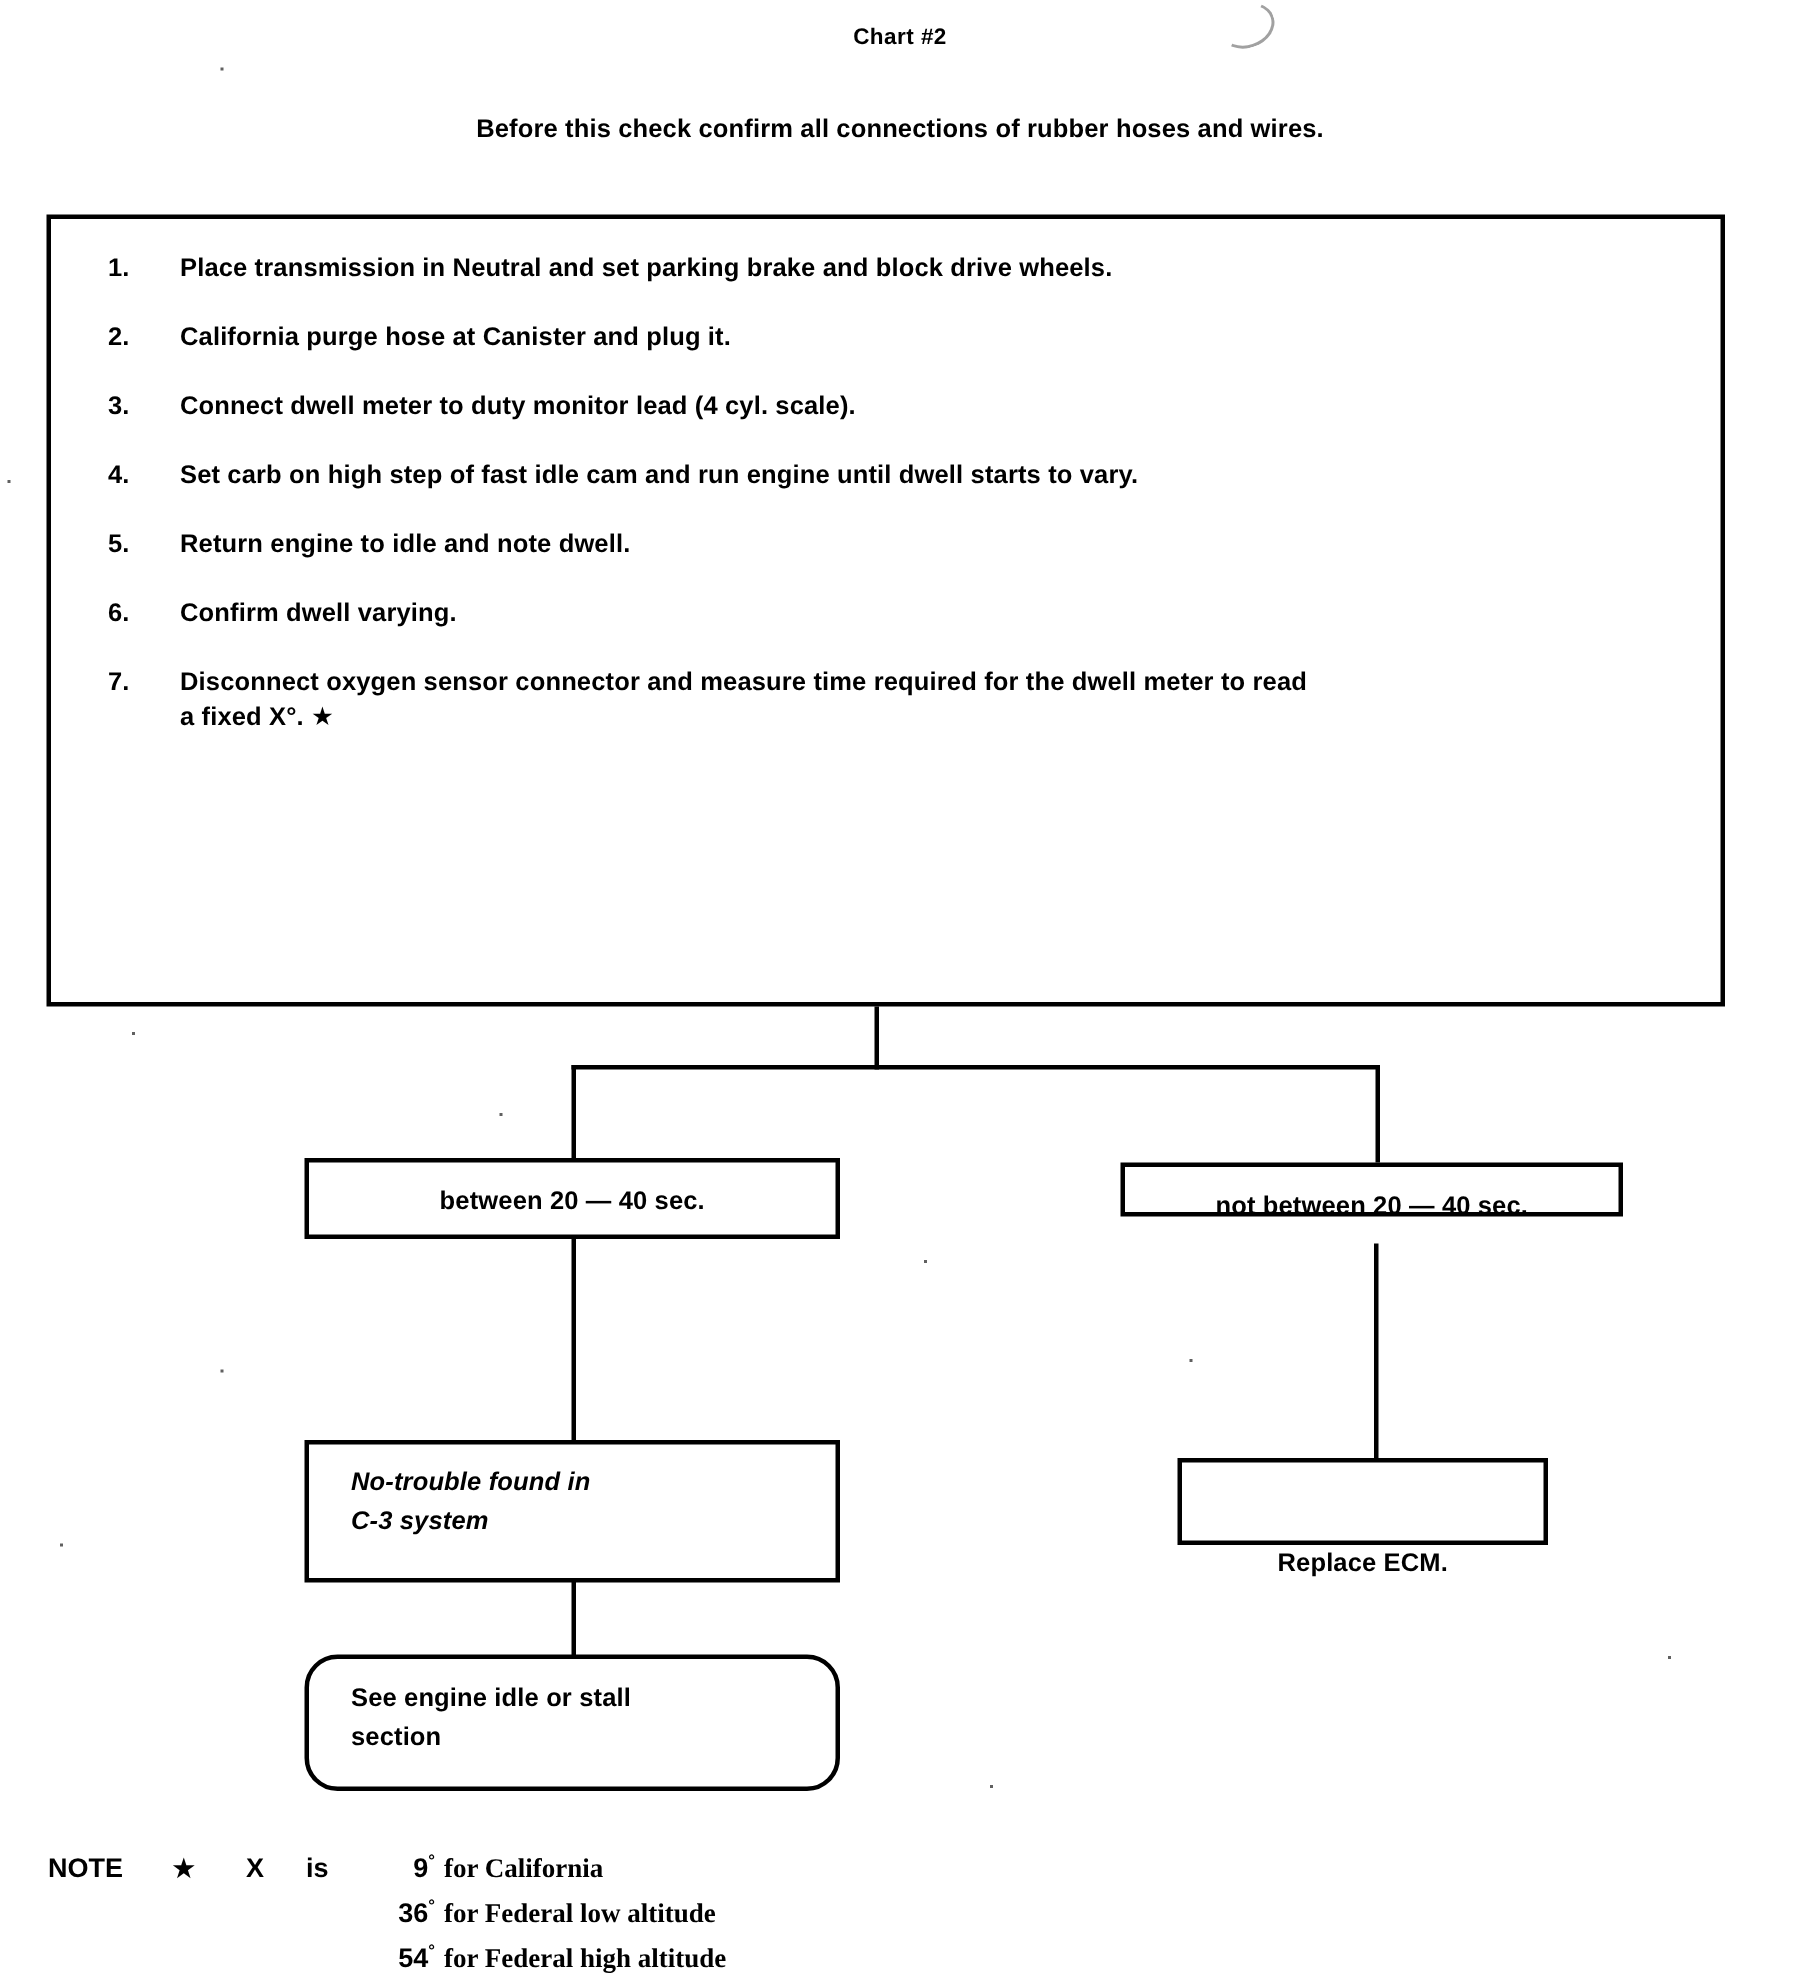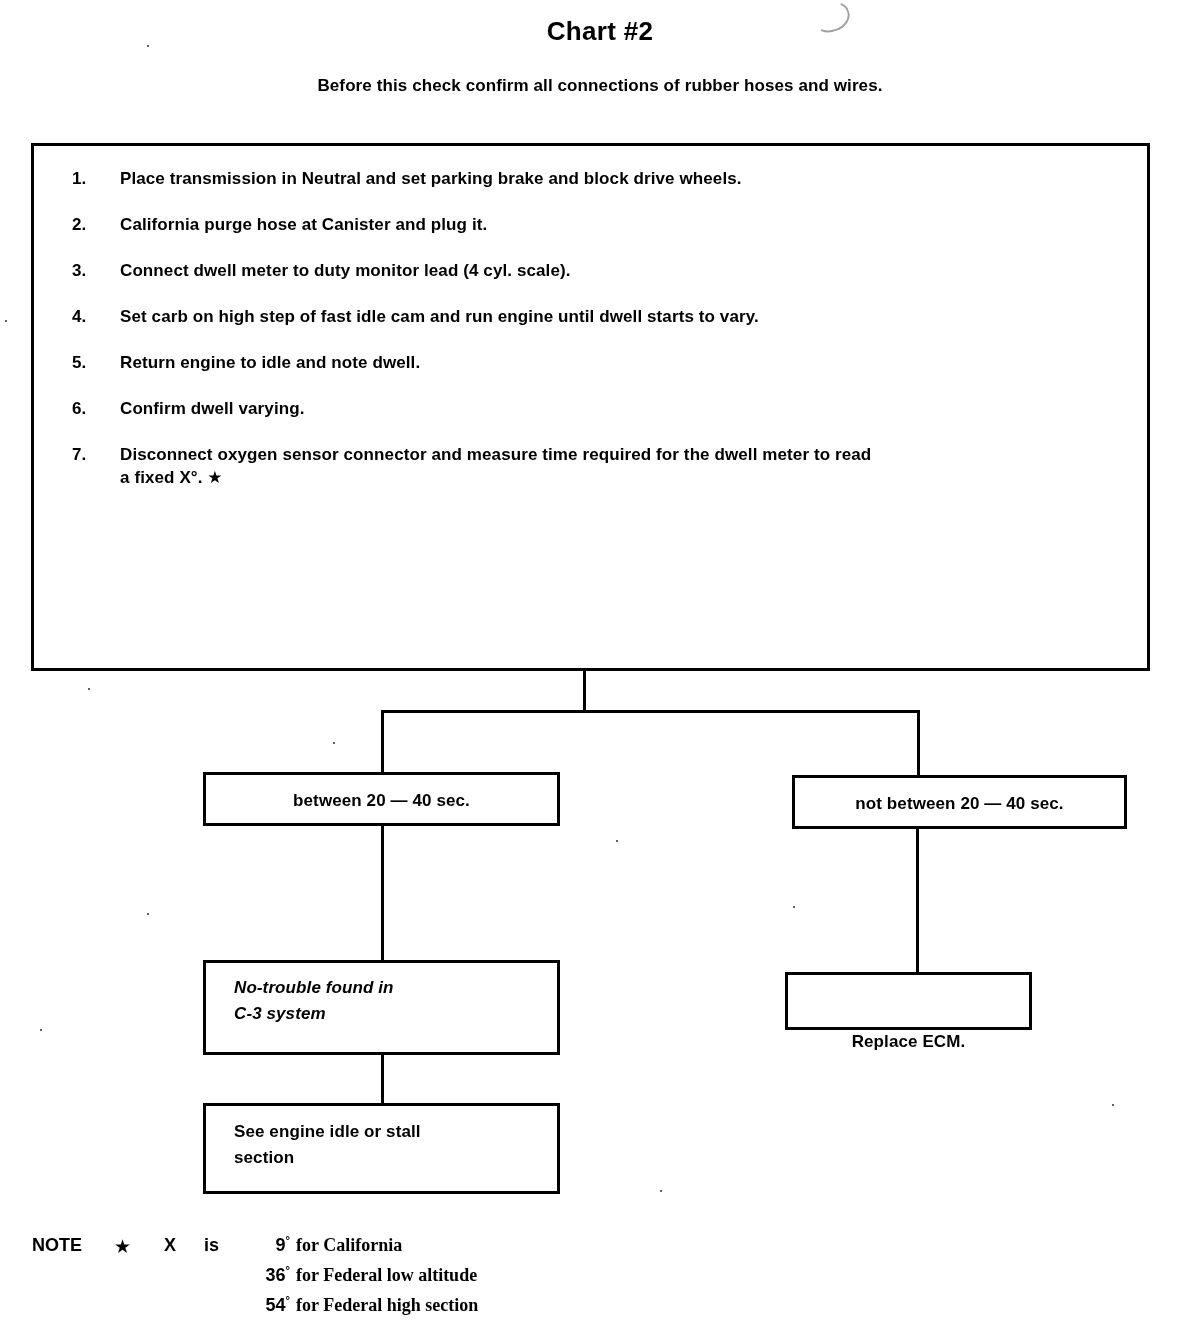--- a/index.html
+++ b/index.html
@@ -19,21 +19,21 @@
     -webkit-font-smoothing: none;
   }
 
   
   .chart-title {
     position: absolute;
     left: 0;
     top: 16px;
     width: 1200px;
     text-align: center;
-    font-size: 26px;
+    font-size: 15px;
     font-weight: bold;
     letter-spacing: 0.3px;
   }
   .chart-subtitle {
     position: absolute;
     left: 0;
     top: 76px;
     width: 1200px;
     text-align: center;
     font-size: 17px;
@@ -235,39 +235,39 @@
 
   <div class="line-v" style="left:583px; top:671px; height:42px;"></div>
   <div class="line-h" style="left:381px; top:710px; width:539px;"></div>
   <div class="line-v" style="left:381px; top:710px; height:63px;"></div>
   <div class="line-v" style="left:917px; top:710px; height:66px;"></div>
 
   <div class="flow-box" style="left:203px; top:772px; width:357px; height:54px;text-decoration:underline;">
     <div class="flow-label center" style="top:13px;">between 20 — 40 sec.</div>
   </div>
 
-  <div class="flow-box" style="left:792px; top:775px; width:335px; height:54px;">
+  <div class="flow-box" style="left:747px; top:775px; width:335px; height:36px;">
     <div class="flow-label center" style="top:13px;">not between 20 — 40 sec.</div>
   </div>
 
   <div class="line-v" style="left:381px; top:826px; height:136px;"></div>
   <div class="line-v" style="left:916px; top:829px; height:145px;"></div>
 
   <div class="flow-box" style="left:203px; top:960px; width:357px; height:95px;font-style:italic;">
     <div class="flow-label left" style="top:12px;">No-trouble found in
 C-3 system</div>
   </div>
 
   <div class="flow-box" style="left:785px; top:972px; width:247px; height:58px;">
     <div class="flow-label center" style="top:15px;margin-top:39px;">Replace ECM.</div>
   </div>
 
   <div class="line-v" style="left:381px; top:1054px; height:50px;"></div>
 
-  <div class="flow-box" style="left:203px; top:1103px; width:357px; height:91px;">
+  <div class="flow-box" style="left:203px; top:1103px; width:357px; height:91px;border-radius:22px;">
     <div class="flow-label left" style="top:13px;">See engine idle or stall
 section</div>
   </div>
 
   <div class="note-block">
 
     <div class="note-row">
       <span class="note-word">NOTE</span>
       <span class="note-star">★</span>
       <span class="note-x">X</span>
@@ -276,18 +276,18 @@
       <span class="note-rest">for California</span>
     </div>
 
     <div class="note-row">
       <span class="note-val"><span>36</span><sup class="deg">°</sup></span>
       <span class="note-rest">for Federal low altitude</span>
     </div>
 
     <div class="note-row">
       <span class="note-val"><span>54</span><sup class="deg">°</sup></span>
-      <span class="note-rest">for Federal high section</span>
+      <span class="note-rest">for Federal high altitude</span>
     </div>
 
   </div>
 
 </div>
 
 </body></html>

